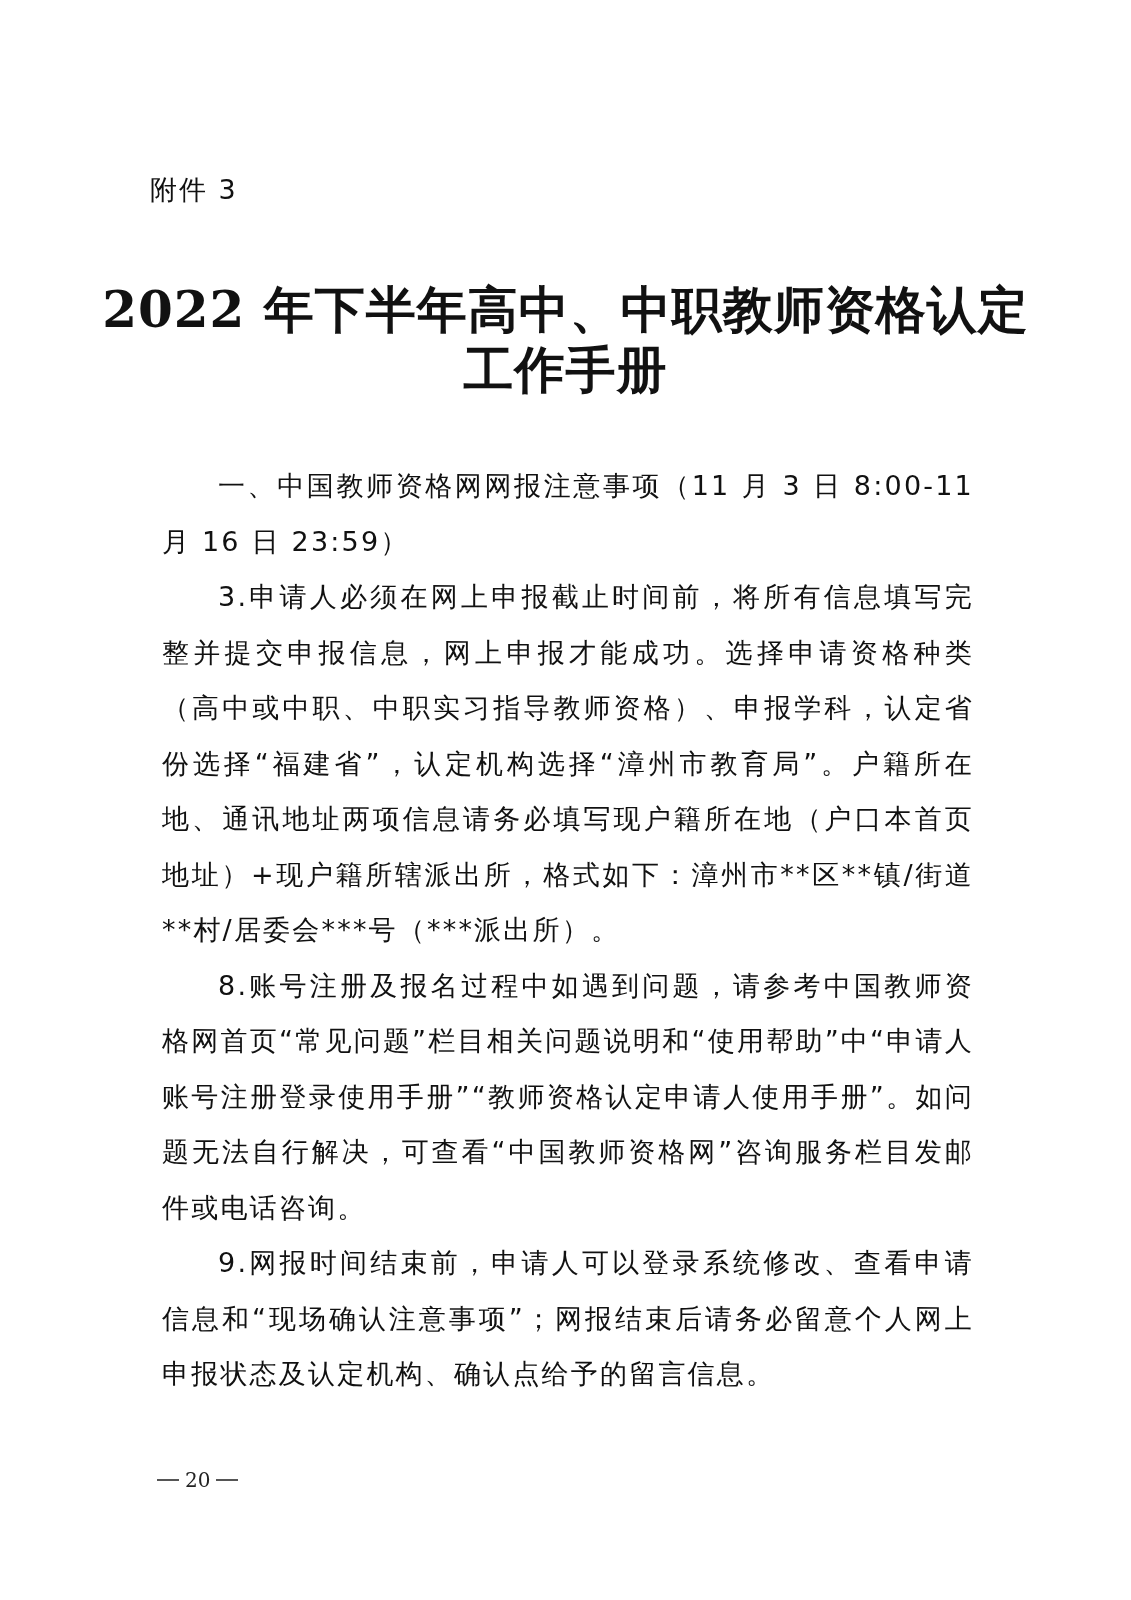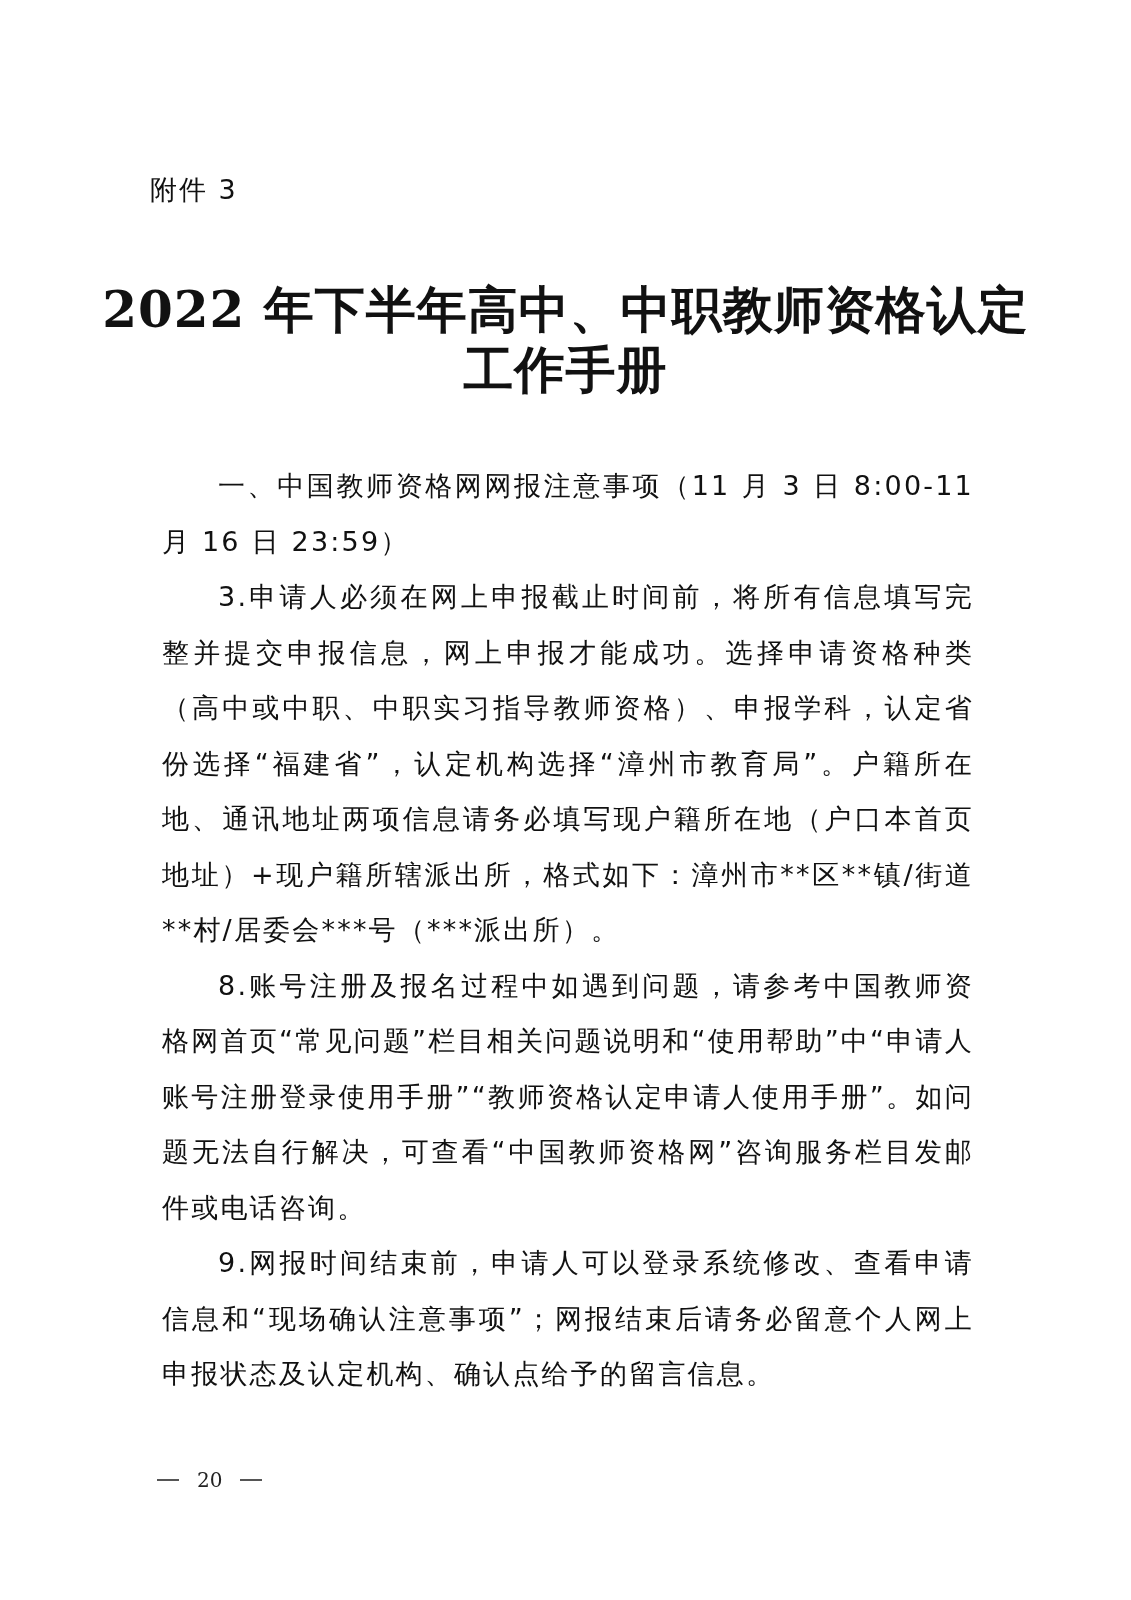--- a/index.html
+++ b/index.html
@@ -65,21 +65,21 @@
     .footer {
       position: absolute;
       left: 157px;
       top: 1465px;
       font-family: "DejaVu Serif", serif;
       font-size: 20px;
       line-height: 30px;
       color: #222;
       display: flex;
       align-items: center;
-      gap: 18px;
+      gap: 6px;
     }
     .footer .dash {
       display: inline-block;
       width: 22px;
       height: 1.5px;
       background: #555;
     }
   </style>
 </head>
 <body>

